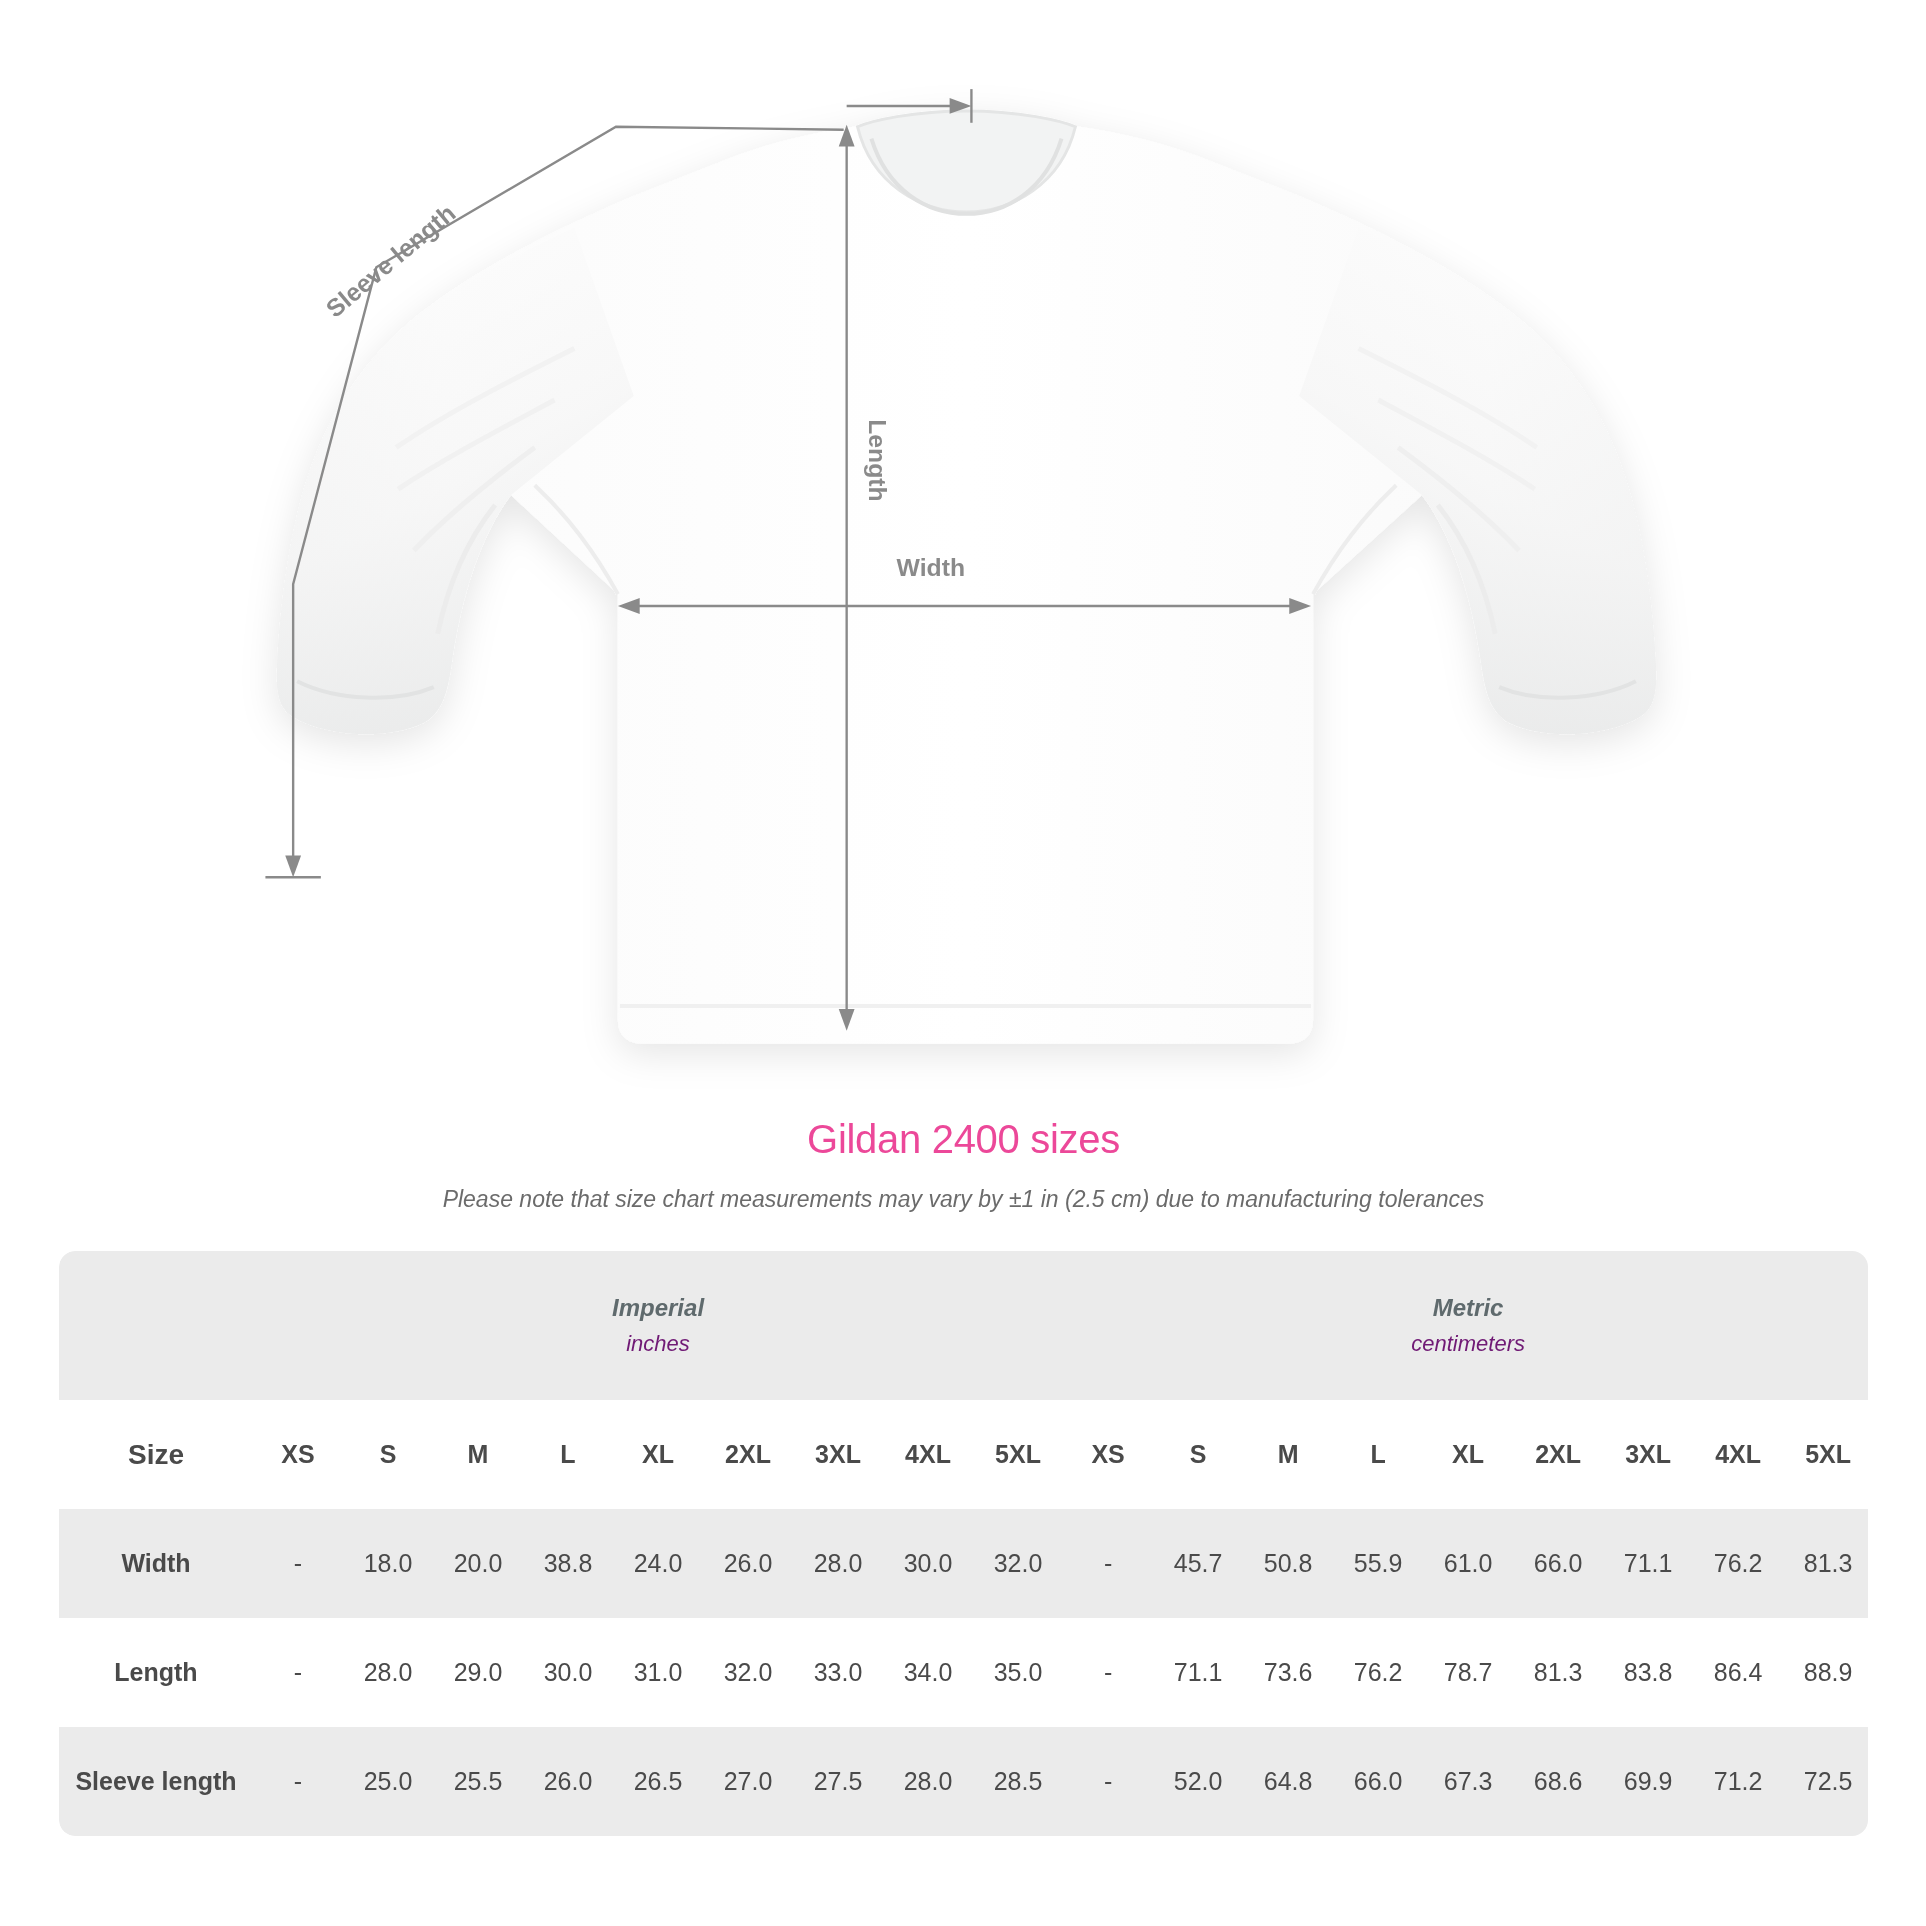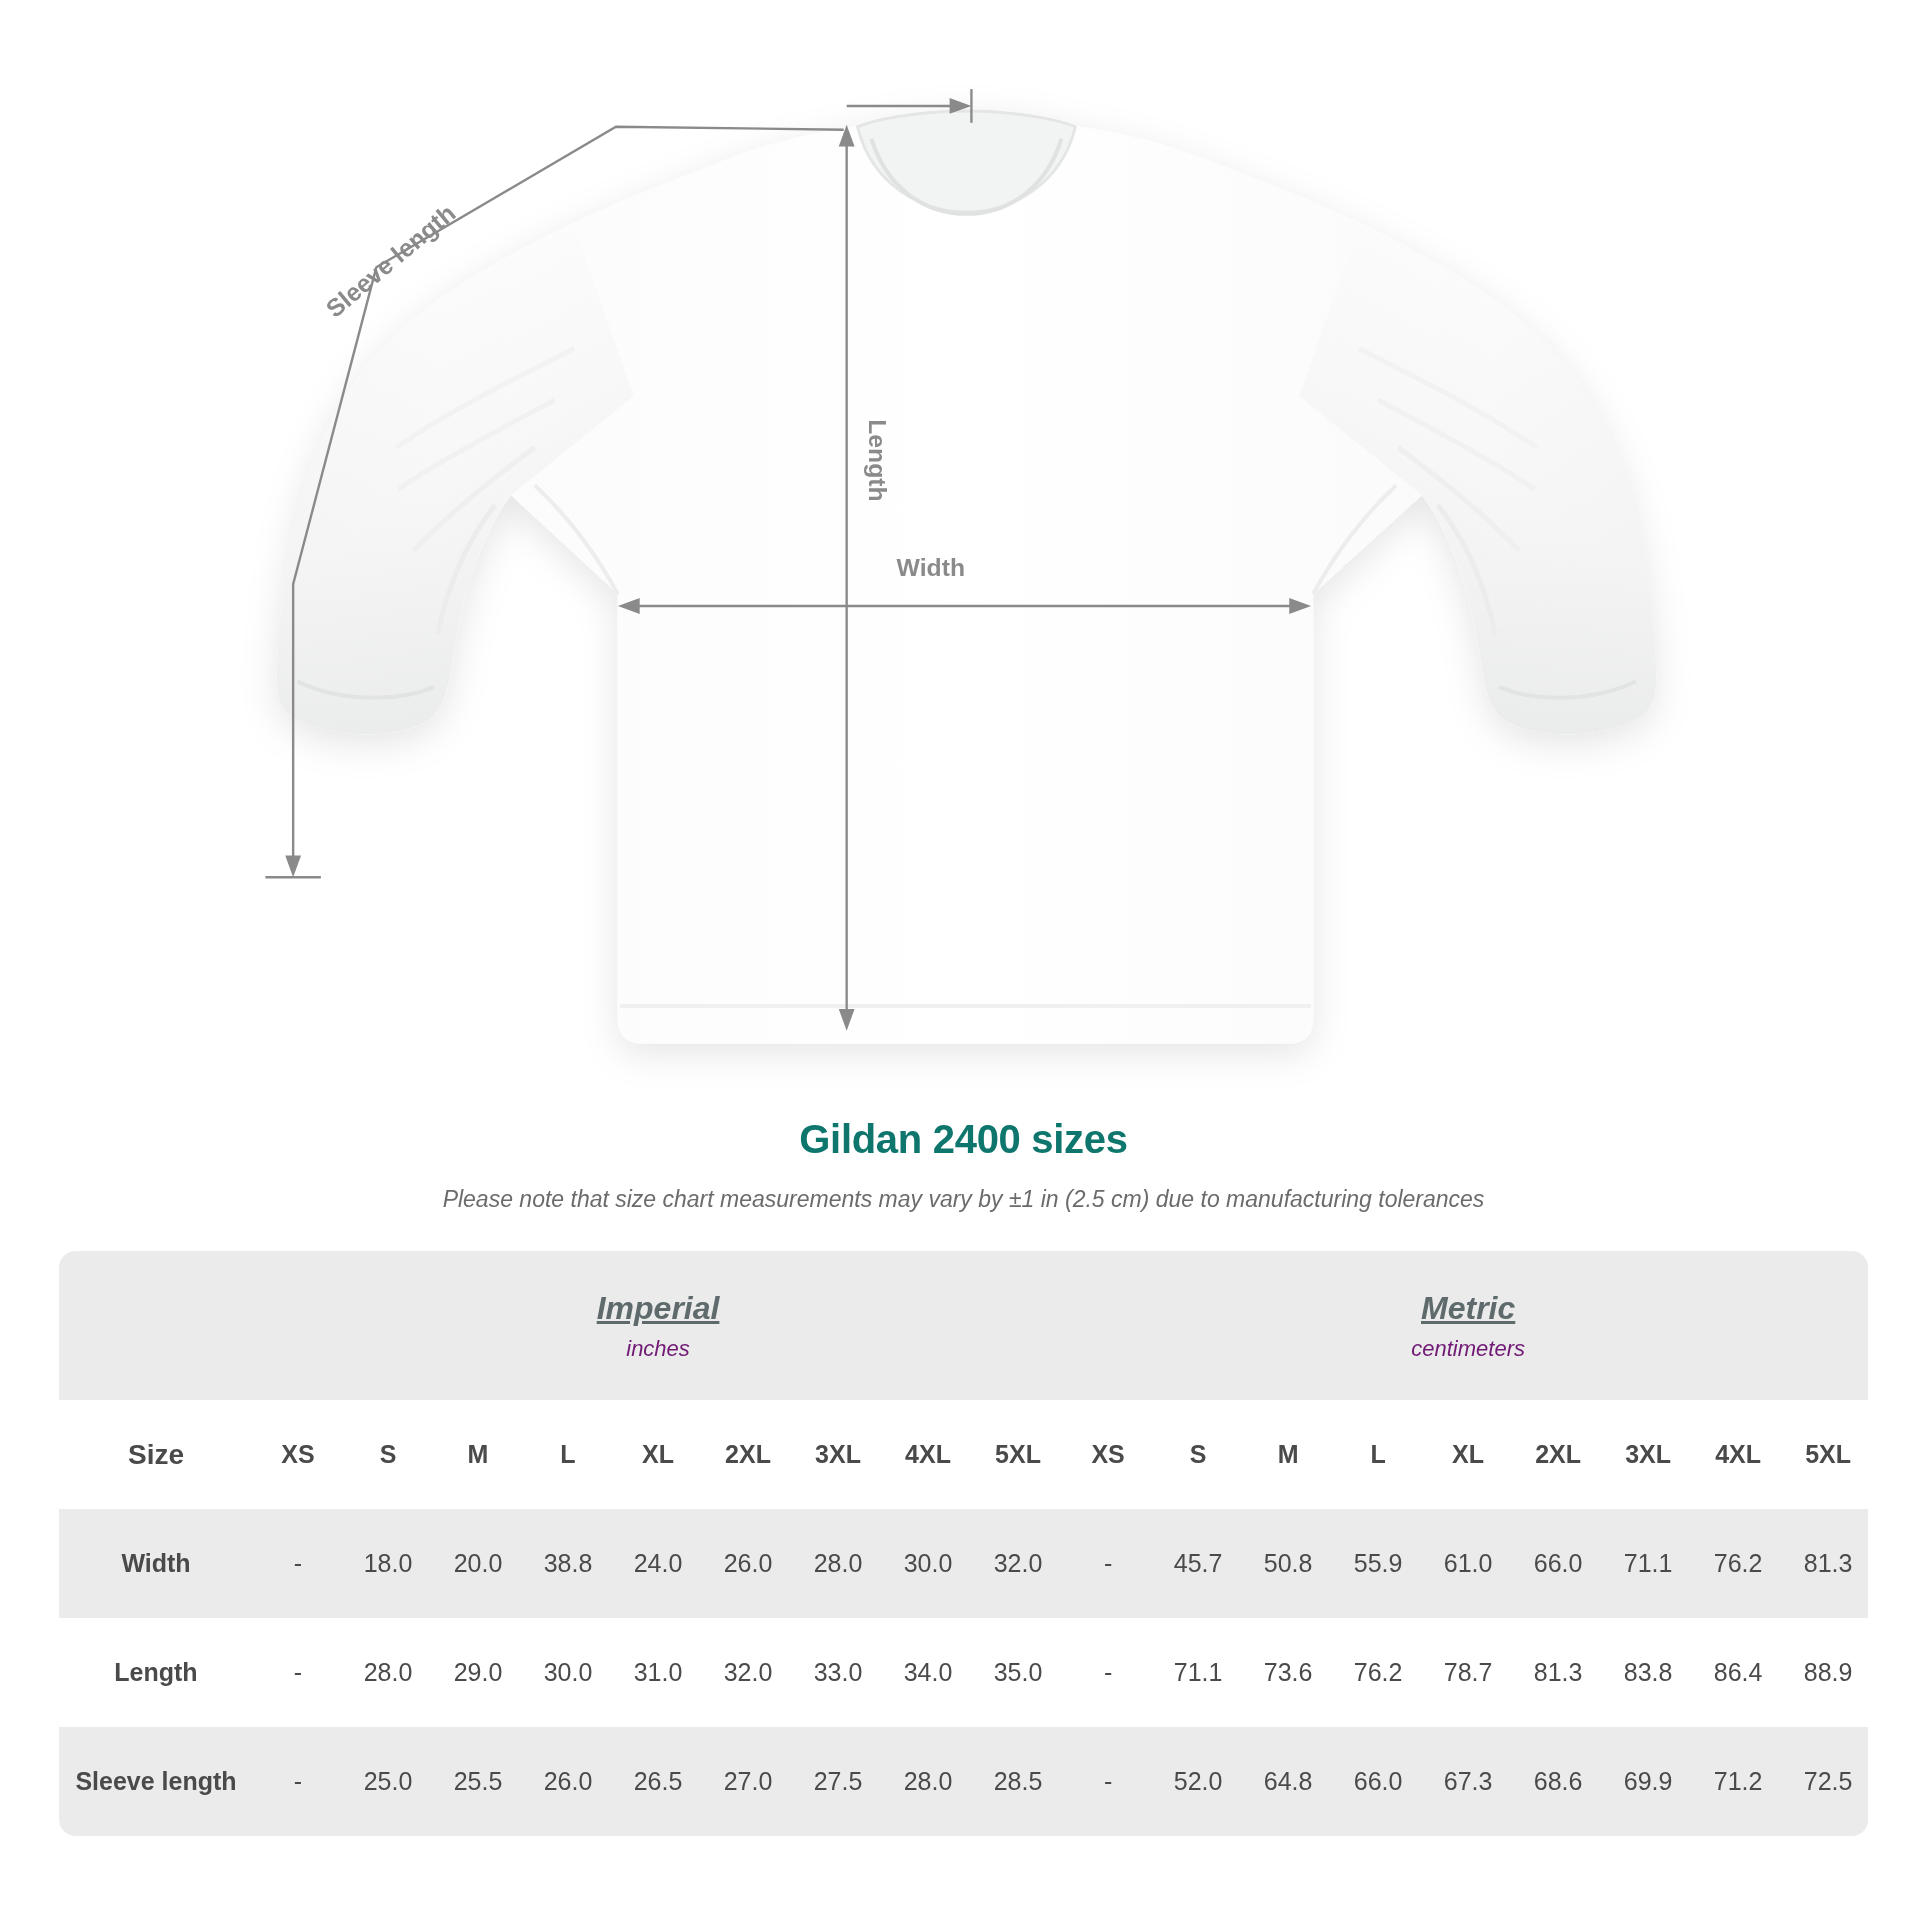--- a/index.html
+++ b/index.html
@@ -32,22 +32,22 @@
     left: 0;
   }
 
   
   .title-block {
     text-align: center;
     margin-top: 8px;
   }
   .chart-title {
     font-size: 40px;
-    font-weight: bold;
-    color: #0f766e;
+    font-weight: normal;
+    color: #ec4899;
     letter-spacing: -0.3px;
   }
   .chart-subtitle {
     font-size: 23px;
     font-style: italic;
     color: #6b6b6b;
     margin-top: 24px;
   }
 
   
@@ -70,26 +70,25 @@
     font-size: 25px;
     color: #4a4a4a;
   }
   
   .unit-band td {
     background: #ebebeb;
     height: 149px;
     padding: 0;
   }
   .unit-name {
-    font-size: 32px;
+    font-size: 24px;
     font-weight: bold;
     font-style: italic;
     color: #5f6a6d;
     line-height: 1.2;
-    text-decoration: underline;
   }
   .unit-sub {
     font-size: 22px;
     font-style: italic;
     color: #701a75;
     margin-top: 8px;
   }
   .corner-cell {
     background: #ebebeb;
   }

